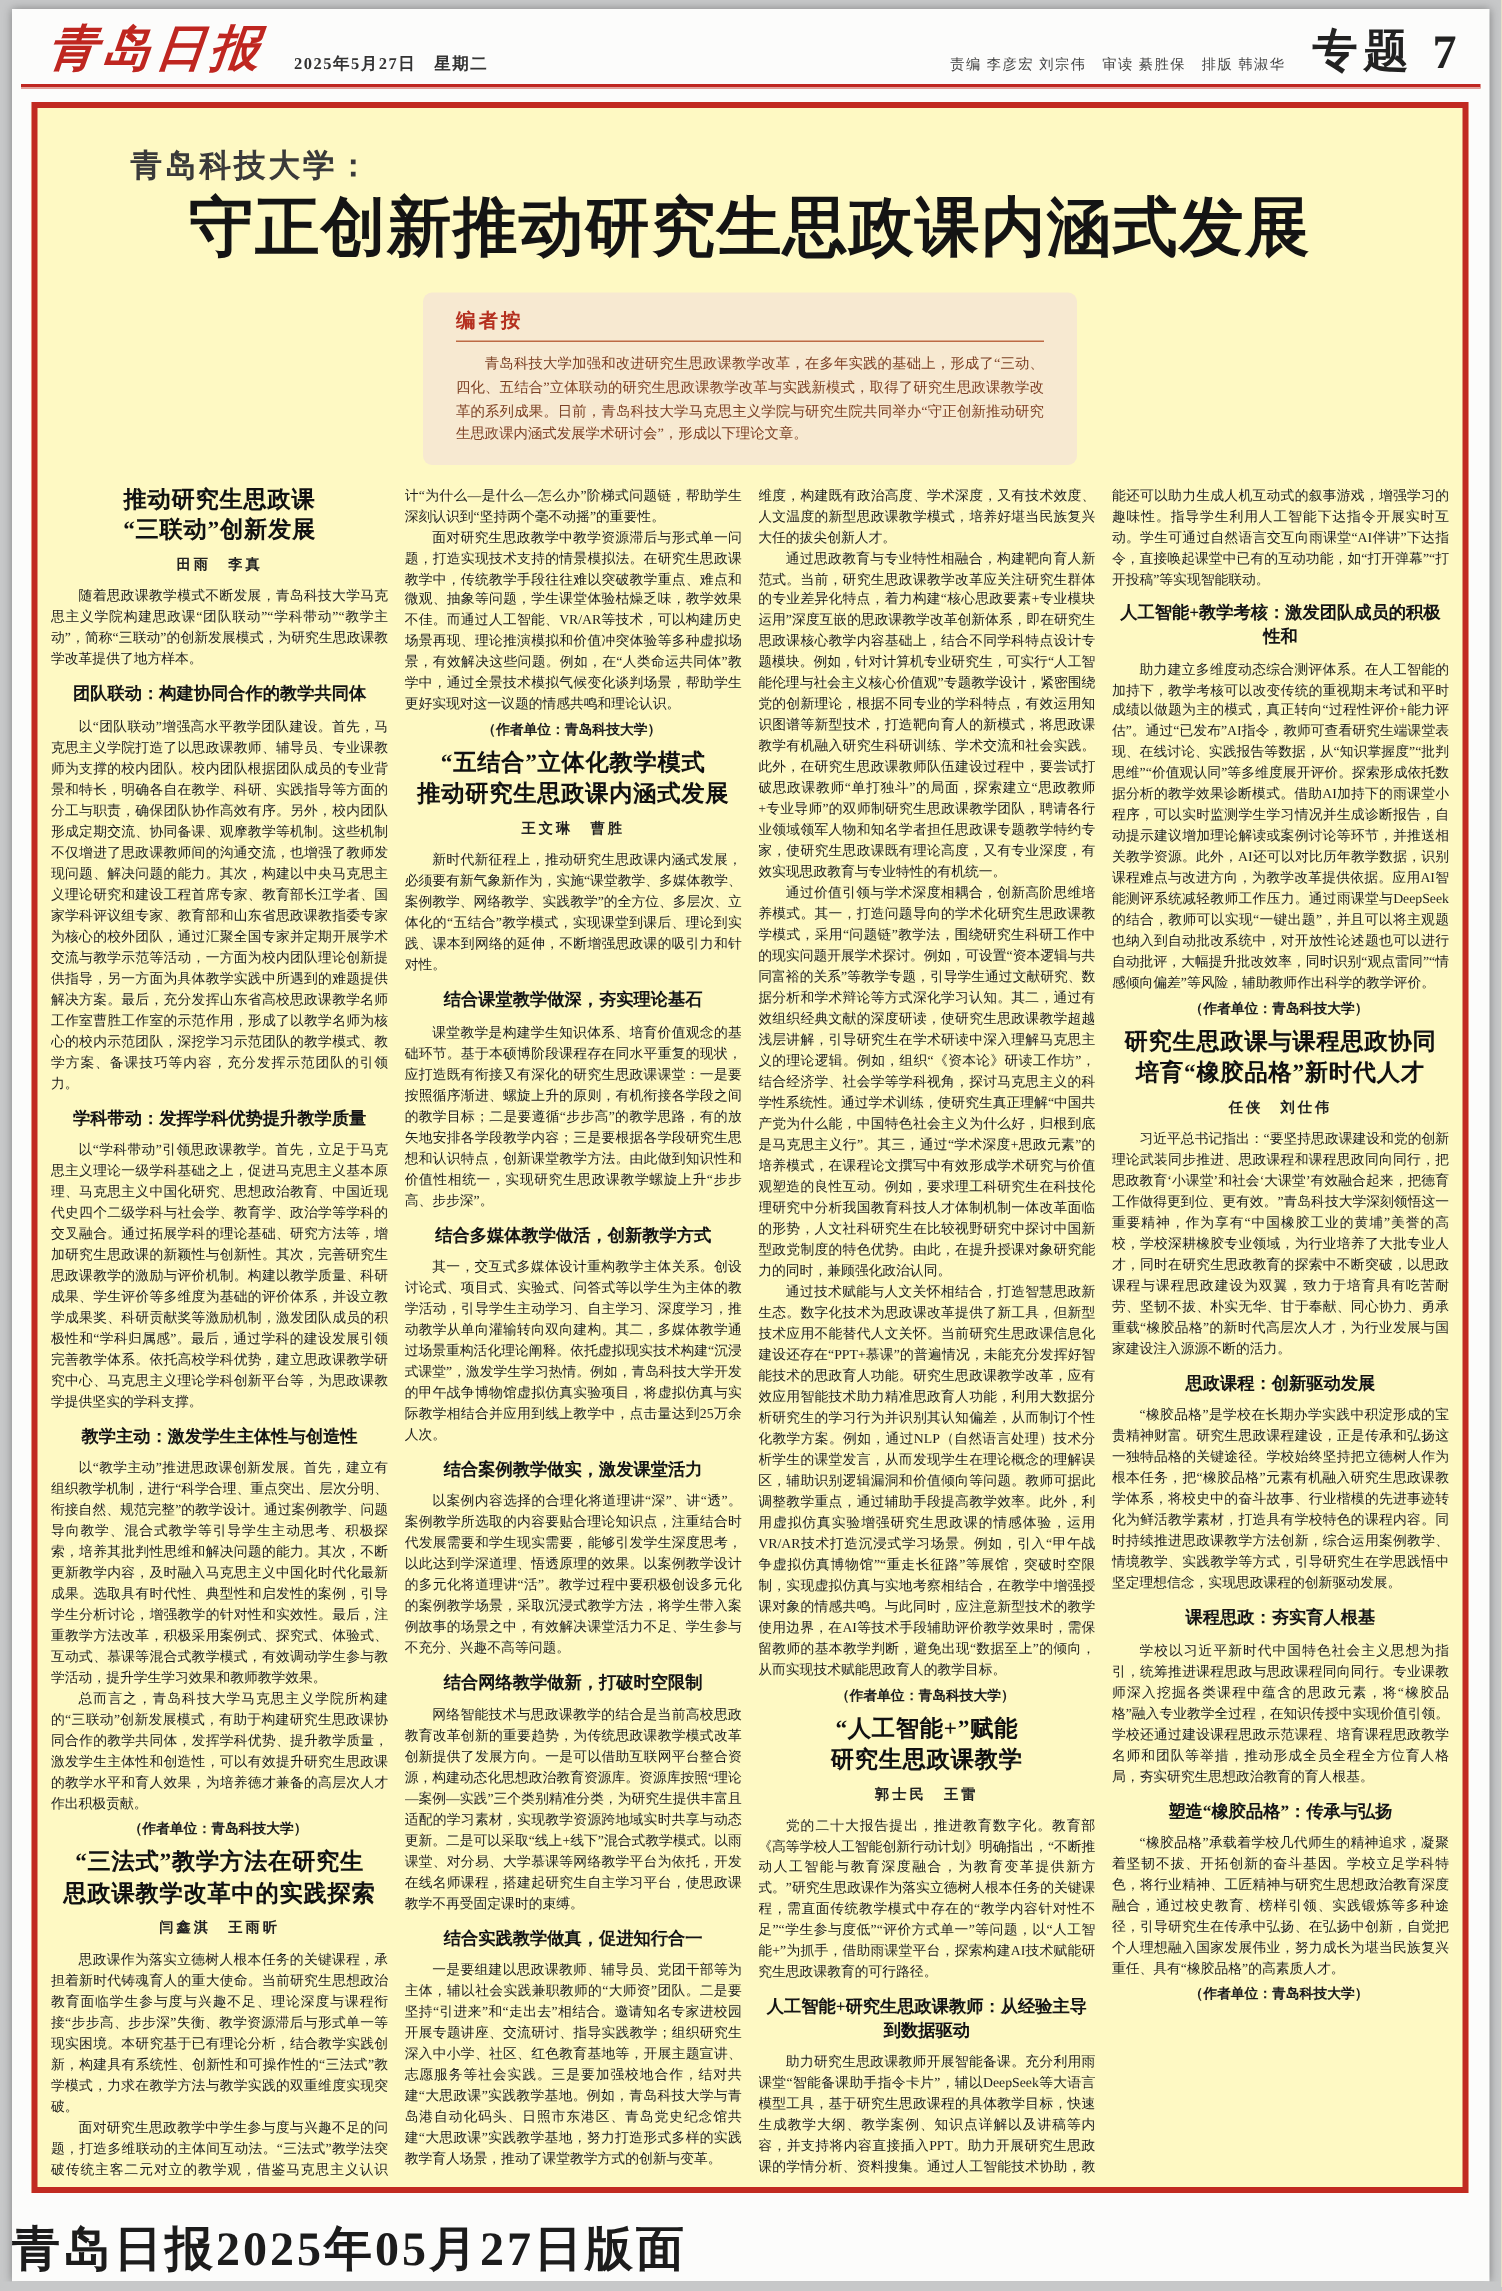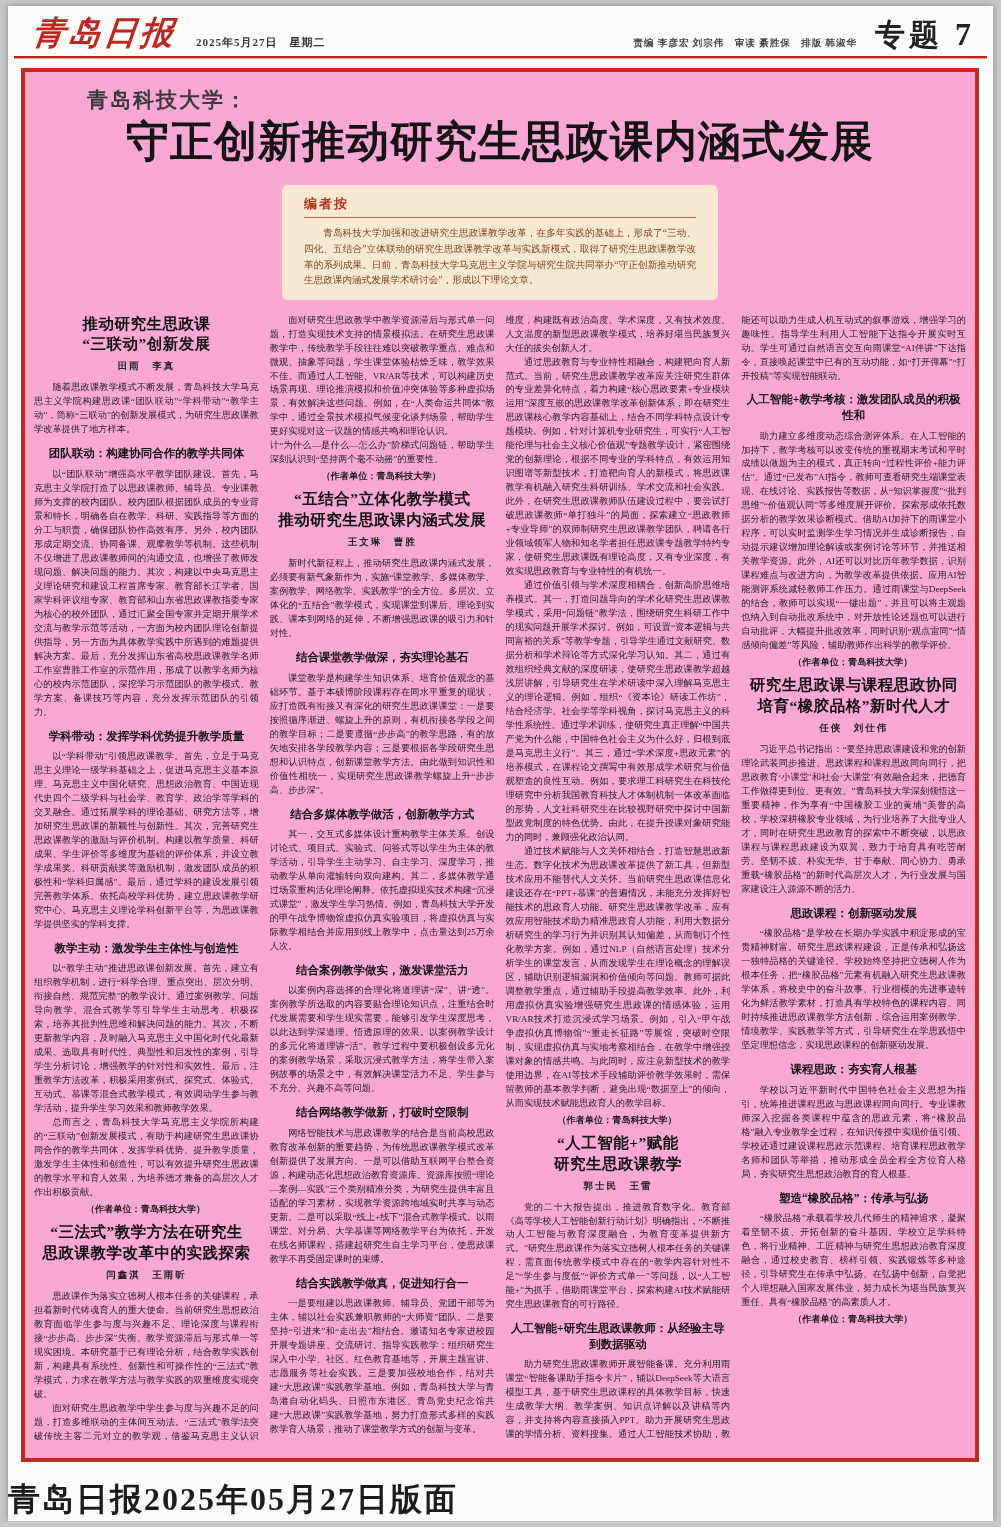--- a/index.html
+++ b/index.html
@@ -6,28 +6,28 @@
   html,body { width:1001px; }
   body { background:#c7c8c9; font-family:"Liberation Serif","DejaVu Serif",serif; }
   .sheet { position:relative; width:985px; height:1515px; margin:6px auto 0; background:#fcfcfb;
            box-shadow:0 0 6px rgba(0,0,0,.35); overflow:hidden; }
 
   
   .masthead-row { display:flex; align-items:flex-end; padding:10px 22px 4px 24px; height:48px; }
   .masthead { color:#bf2620; font-size:33px; font-weight:bold; font-style:italic;
               letter-spacing:3px; line-height:1; transform:skewX(-6deg); }
   .date { font-size:11px; font-weight:bold; color:#333; margin-left:20px; letter-spacing:1px; }
-  .staff { margin-left:auto; font-size:9.5px; font-weight:bold; color:#444; letter-spacing:1px; margin-right:18px; }
+  .staff { margin-left:auto; font-size:9.5px; font-weight:normal; color:#444; letter-spacing:1px; margin-right:18px; }
   .section { font-size:30px; font-weight:bold; color:#222; letter-spacing:4px; line-height:1; }
   .pagenum { font-size:32px; font-weight:bold; color:#222; margin-left:12px; line-height:1; }
   .rule { height:3px; background:#bf2620; margin:2px 6px 0; border-bottom:1px solid #e4a49d; }
 
   
   .frame { position:absolute; left:13px; top:62px; width:958px; height:1394px;
-           border:4px solid #c12a21; background:#f9a8d4; padding-top:10px; }
+           border:4px solid #c12a21; background:#fef9c3; padding-top:20px; }
   .kicker { margin:4px 0 0 62px; font-size:21px; font-weight:bold; color:#3a3a3a; letter-spacing:2px; }
   .headline { text-align:center; font-size:43px; font-weight:900; color:#141414;
               letter-spacing:1px; margin-top:6px; line-height:1.15;
               font-family:Liberation Mono, monospace; }
 
   
   .ednote { width:436px; margin:16px auto 0; background:#f7e9d1; border-radius:6px;
             padding:10px 22px 12px; }
   .ednote-label { color:#b5301f; font-size:13px; font-weight:bold; letter-spacing:2px;
                   padding-bottom:4px; border-bottom:1px solid #bd6a45; margin-bottom:7px; }
@@ -90,22 +90,22 @@
           <div class="para">以“教学主动”推进思政课创新发展。首先，建立有组织教学机制，进行“科学合理、重点突出、层次分明、衔接自然、规范完整”的教学设计。通过案例教学、问题导向教学、混合式教学等引导学生主动思考、积极探索，培养其批判性思维和解决问题的能力。其次，不断更新教学内容，及时融入马克思主义中国化时代化最新成果。选取具有时代性、典型性和启发性的案例，引导学生分析讨论，增强教学的针对性和实效性。最后，注重教学方法改革，积极采用案例式、探究式、体验式、互动式、慕课等混合式教学模式，有效调动学生参与教学活动，提升学生学习效果和教师教学效果。</div>
           <div class="para">总而言之，青岛科技大学马克思主义学院所构建的“三联动”创新发展模式，有助于构建研究生思政课协同合作的教学共同体，发挥学科优势、提升教学质量，激发学生主体性和创造性，可以有效提升研究生思政课的教学水平和育人效果，为培养德才兼备的高层次人才作出积极贡献。</div>
           <div class="byline">（作者单位：青岛科技大学）</div>
           <div class="title">“三法式”教学方法在研究生
 思政课教学改革中的实践探索</div>
           <div class="authors">闫鑫淇　王雨昕</div>
           <div class="para">思政课作为落实立德树人根本任务的关键课程，承担着新时代铸魂育人的重大使命。当前研究生思想政治教育面临学生参与度与兴趣不足、理论深度与课程衔接“步步高、步步深”失衡、教学资源滞后与形式单一等现实困境。本研究基于已有理论分析，结合教学实践创新，构建具有系统性、创新性和可操作性的“三法式”教学模式，力求在教学方法与教学实践的双重维度实现突破。</div>
           <div class="para">面对研究生思政教学中学生参与度与兴趣不足的问题，打造多维联动的主体间互动法。“三法式”教学法突破传统主客二元对立的教学观，借鉴马克思主义认识论，构建“教师—学生—技术媒介”三位一体的主体间性结构。在研究生思政课教学实践中形成认知维度的师生对话式互动、专业维度的师师协作式互动、社会维度的生生协作式互动、技术维度的人机协同式互动四种互动形态。主体间互动法使师生间从“单向灌输”回到“对话中分享思考”，形成平等交流、思想碰撞的课堂氛围。</div>
         </div>
         <div class="col">
+          <div class="para no-indent">计“为什么—是什么—怎么办”阶梯式问题链，帮助学生深刻认识到“坚持两个毫不动摇”的重要性。</div>
           <div class="para">面对研究生思政教学中教学资源滞后与形式单一问题，打造实现技术支持的情景模拟法。在研究生思政课教学中，传统教学手段往往难以突破教学重点、难点和微观、抽象等问题，学生课堂体验枯燥乏味，教学效果不佳。而通过人工智能、VR/AR等技术，可以构建历史场景再现、理论推演模拟和价值冲突体验等多种虚拟场景，有效解决这些问题。例如，在“人类命运共同体”教学中，通过全景技术模拟气候变化谈判场景，帮助学生更好实现对这一议题的情感共鸣和理论认识。</div>
-          <div class="para no-indent">计“为什么—是什么—怎么办”阶梯式问题链，帮助学生深刻认识到“坚持两个毫不动摇”的重要性。</div>
           <div class="byline">（作者单位：青岛科技大学）</div>
           <div class="title">“五结合”立体化教学模式
 推动研究生思政课内涵式发展</div>
           <div class="authors">王文琳　曹胜</div>
           <div class="para">新时代新征程上，推动研究生思政课内涵式发展，必须要有新气象新作为，实施“课堂教学、多媒体教学、案例教学、网络教学、实践教学”的全方位、多层次、立体化的“五结合”教学模式，实现课堂到课后、理论到实践、课本到网络的延伸，不断增强思政课的吸引力和针对性。</div>
           <div class="subhead">结合课堂教学做深，夯实理论基石</div>
           <div class="para">课堂教学是构建学生知识体系、培育价值观念的基础环节。基于本硕博阶段课程存在同水平重复的现状，应打造既有衔接又有深化的研究生思政课课堂：一是要按照循序渐进、螺旋上升的原则，有机衔接各学段之间的教学目标；二是要遵循“步步高”的教学思路，有的放矢地安排各学段教学内容；三是要根据各学段研究生思想和认识特点，创新课堂教学方法。由此做到知识性和价值性相统一，实现研究生思政课教学螺旋上升“步步高、步步深”。</div>
           <div class="subhead">结合多媒体教学做活，创新教学方式</div>
           <div class="para">其一，交互式多媒体设计重构教学主体关系。创设讨论式、项目式、实验式、问答式等以学生为主体的教学活动，引导学生主动学习、自主学习、深度学习，推动教学从单向灌输转向双向建构。其二，多媒体教学通过场景重构活化理论阐释。依托虚拟现实技术构建“沉浸式课堂”，激发学生学习热情。例如，青岛科技大学开发的甲午战争博物馆虚拟仿真实验项目，将虚拟仿真与实际教学相结合并应用到线上教学中，点击量达到25万余人次。</div>
           <div class="subhead">结合案例教学做实，激发课堂活力</div>

